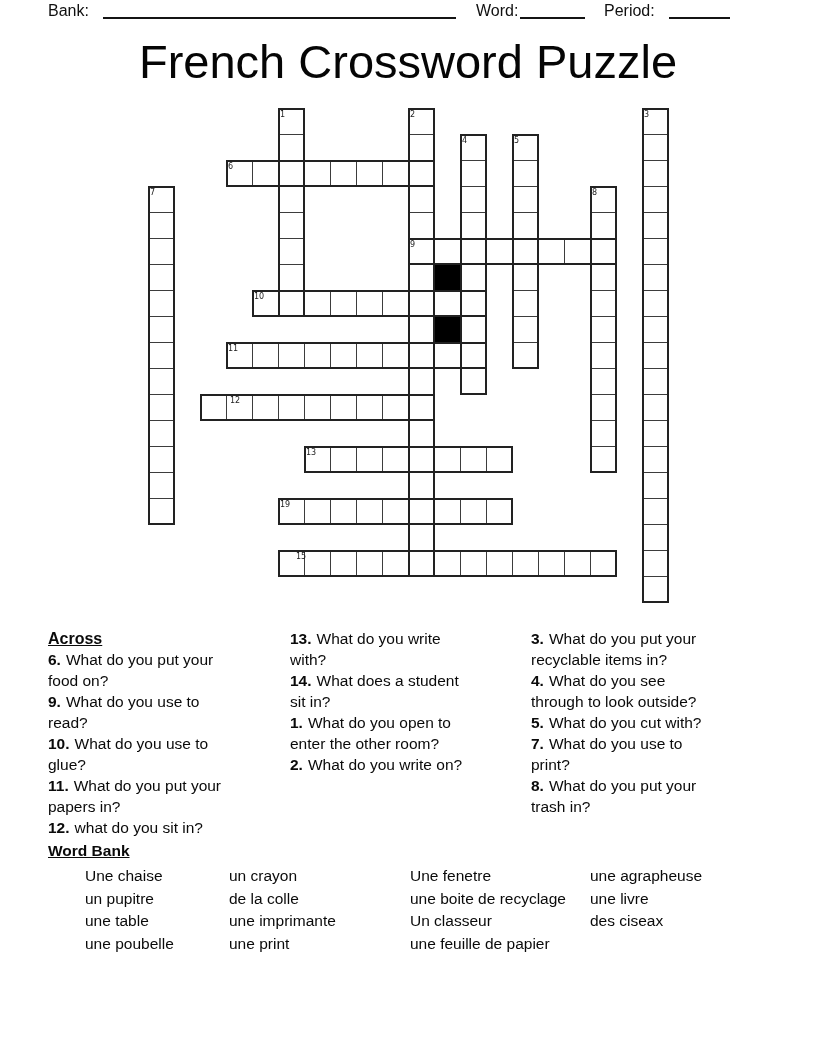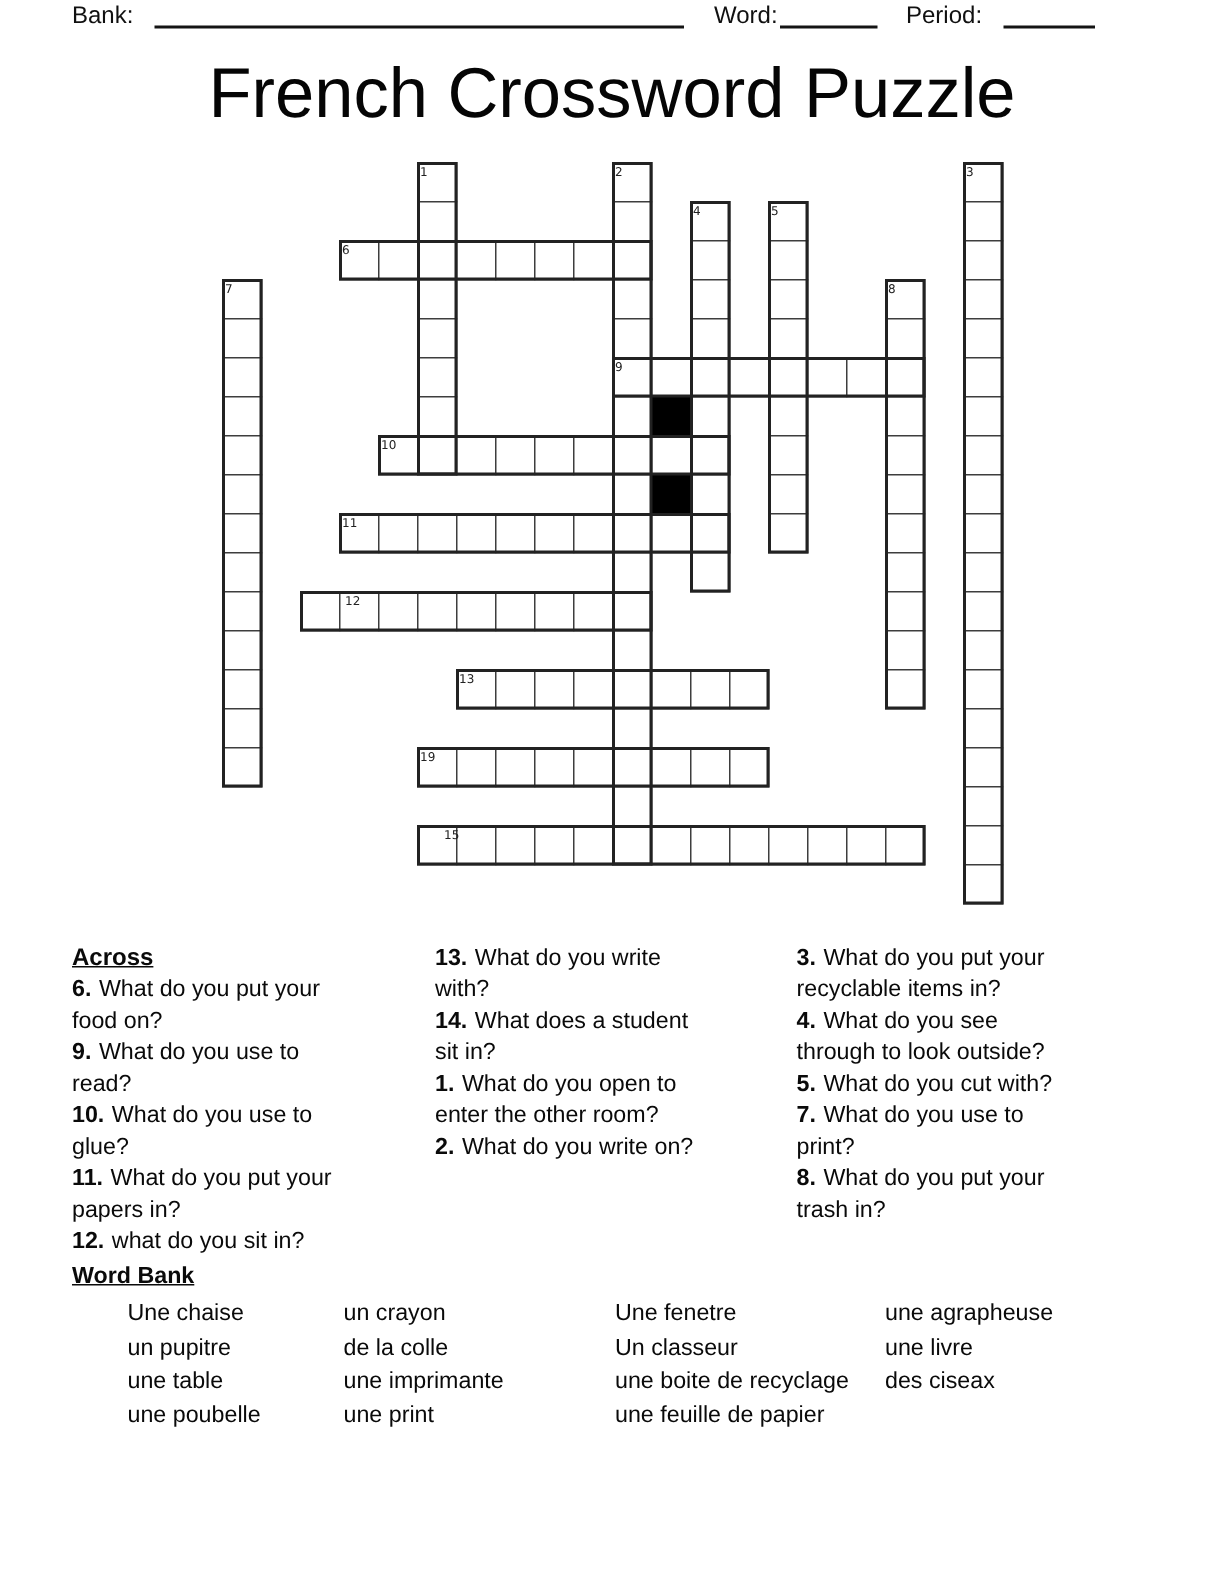--- a/index.html
+++ b/index.html
@@ -281,22 +281,22 @@
       <div>une poubelle</div>
     </div>
   <div class="wb-col w2">
       <div>un crayon</div>
       <div>de la colle</div>
       <div>une imprimante</div>
       <div>une print</div>
     </div>
   <div class="wb-col w3">
       <div>Une fenetre</div>
+      <div>une boite de recyclage</div>
       <div>Un classeur</div>
-      <div>une boite de recyclage</div>
       <div>une feuille de papier</div>
     </div>
   <div class="wb-col w4">
       <div>une agrapheuse</div>
       <div>une livre</div>
       <div>des ciseax</div>
     </div>
 
 </div>
 

